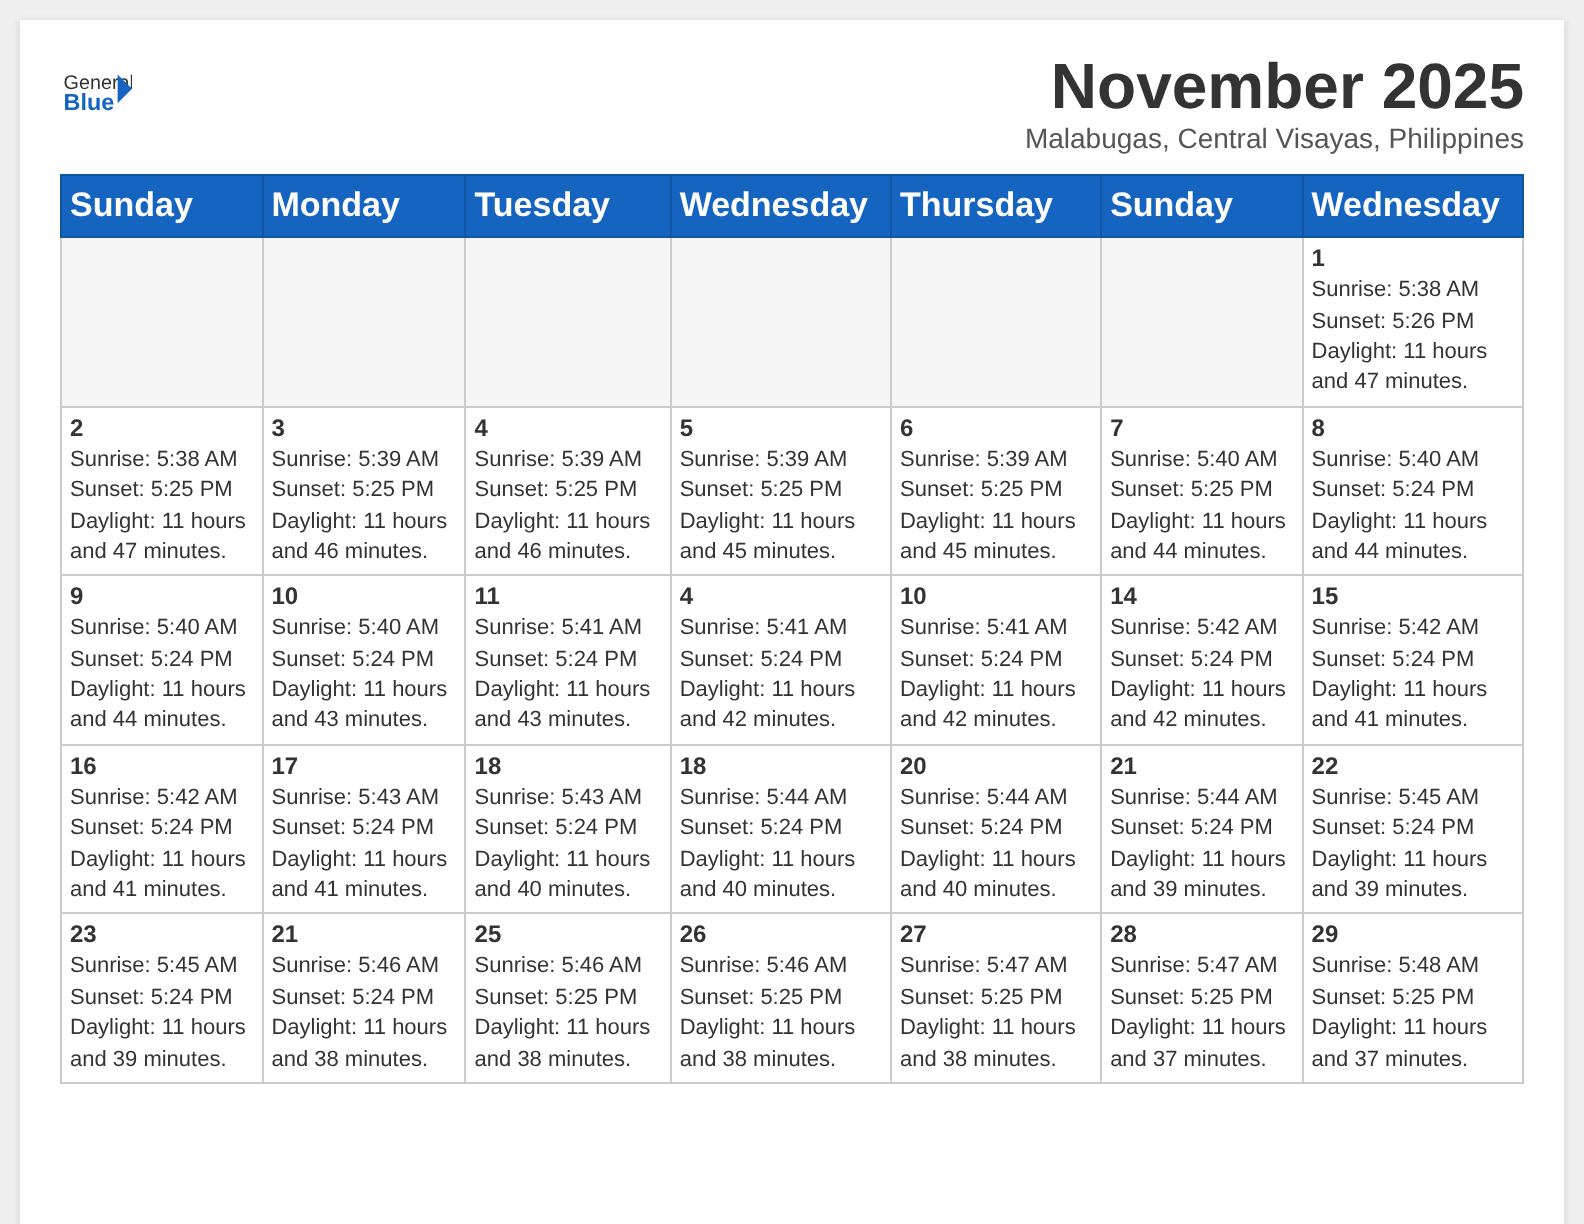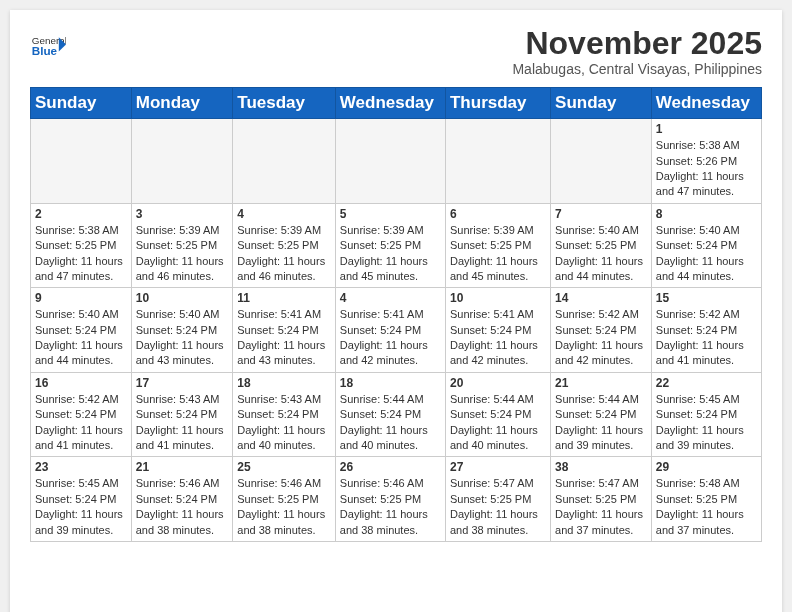--- a/index.html
+++ b/index.html
@@ -248,21 +248,21 @@
         </td>
         <td>
           <span class="day-number">26</span>
           <div class="day-info">Sunrise: <span>5:46 AM</span><br>Sunset: <span>5:25 PM</span><br>Daylight: <span>11 hours and 38 minutes.</span></div>
         </td>
         <td>
           <span class="day-number">27</span>
           <div class="day-info">Sunrise: <span>5:47 AM</span><br>Sunset: <span>5:25 PM</span><br>Daylight: <span>11 hours and 38 minutes.</span></div>
         </td>
         <td>
-          <span class="day-number">38</span>
+          <span class="day-number">28</span>
           <div class="day-info">Sunrise: <span>5:47 AM</span><br>Sunset: <span>5:25 PM</span><br>Daylight: <span>11 hours and 37 minutes.</span></div>
         </td>
         <td>
           <span class="day-number">29</span>
           <div class="day-info">Sunrise: <span>5:48 AM</span><br>Sunset: <span>5:25 PM</span><br>Daylight: <span>11 hours and 37 minutes.</span></div>
         </td>
       </tr>
 
     </tbody>
   </table>

